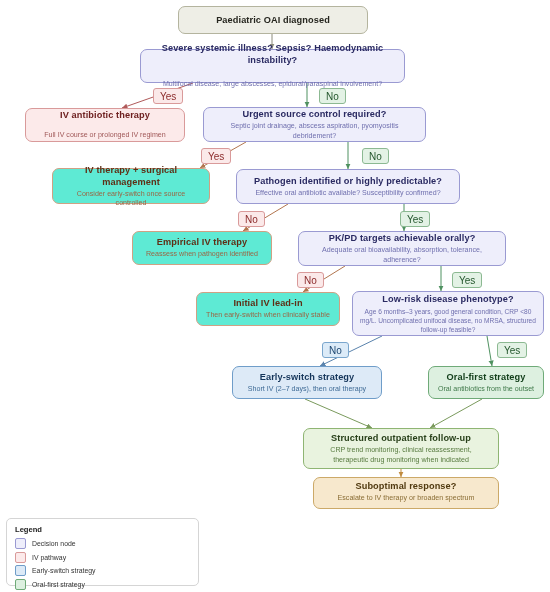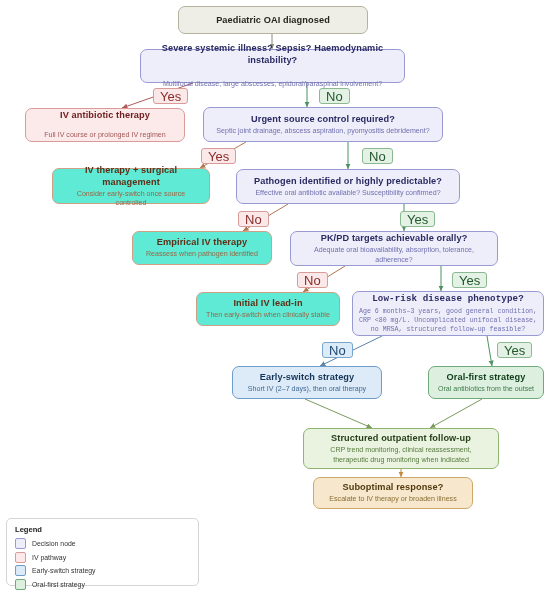--- a/index.html
+++ b/index.html
@@ -106,21 +106,21 @@
     background: #f7e8cd;
     border-color: #cca968;
   }
   .n-subopt .title { color: #513a10; }
   .n-subopt .sub { color: #8a6d35; }
 
   
   .elabel {
     position: absolute;
     box-sizing: border-box;
-    font-size: 13px;
+    font-size: 10px;
     line-height: 9px;
     padding: 2.5px 6px;
     border-radius: 3px;
     border: 1px solid;
     background: #fff;
     white-space: nowrap;
   }
   .elabel.yes-red {
     background: #fbe9e9;
     border-color: #d99a9a;
@@ -246,73 +246,73 @@
   <div class="node n-decision" style="left:140px; top:49px; width:265px; height:34px;gap:12px;">
     <div class="title">Severe systemic illness? Sepsis? Haemodynamic instability?</div>
     <div class="sub">Multifocal disease, large abscesses, epidural/paraspinal involvement?</div>
   </div>
 
   <div class="node n-iv" style="left:25px; top:108px; width:160px; height:34px;">
     <div class="title">IV antibiotic therapy</div>
     <div class="sub">Full IV course or prolonged IV regimen</div>
   </div>
 
-  <div class="node n-decision" style="left:203px; top:107px; width:240px; height:35px;">
+  <div class="node n-decision" style="left:203px; top:107px; width:223px; height:35px;">
     <div class="title">Urgent source control required?</div>
     <div class="sub">Septic joint drainage, abscess aspiration, pyomyositis debridement?</div>
   </div>
 
   <div class="node n-ivsurg" style="left:52px; top:168px; width:158px; height:36px;">
     <div class="title">IV therapy + surgical management</div>
     <div class="sub">Consider early-switch once source controlled</div>
   </div>
 
   <div class="node n-decision" style="left:236px; top:169px; width:224px; height:35px;">
     <div class="title">Pathogen identified or highly predictable?</div>
     <div class="sub">Effective oral antibiotic available? Susceptibility confirmed?</div>
   </div>
 
   <div class="node n-ivsurg" style="left:132px; top:231px; width:140px; height:34px;">
     <div class="title">Empirical IV therapy</div>
     <div class="sub">Reassess when pathogen identified</div>
   </div>
 
-  <div class="node n-decision" style="left:290px; top:231px; width:208px; height:35px;">
+  <div class="node n-decision" style="left:298px; top:231px; width:208px; height:35px;">
     <div class="title">PK/PD targets achievable orally?</div>
     <div class="sub">Adequate oral bioavailability, absorption, tolerance, adherence?</div>
   </div>
 
   <div class="node n-ivsurg" style="left:196px; top:292px; width:144px; height:34px;">
     <div class="title">Initial IV lead-in</div>
     <div class="sub">Then early-switch when clinically stable</div>
   </div>
 
-  <div class="node n-decision" style="left:352px; top:291px; width:192px; height:45px; padding:4px 5px;font-family:Liberation Mono, monospace;">
+  <div class="node n-decision" style="left:352px; top:291px; width:192px; height:45px; padding:4px 5px;">
     <div class="title">Low-risk disease phenotype?</div>
     <div class="sub" style="font-size:6.6px; line-height:9px;">Age 6 months–3 years, good general condition, CRP &lt;80 mg/L. Uncomplicated unifocal disease, no MRSA, structured follow-up feasible?</div>
   </div>
 
   <div class="node n-early" style="left:232px; top:366px; width:150px; height:33px;">
     <div class="title">Early-switch strategy</div>
     <div class="sub">Short IV (2–7 days), then oral therapy</div>
   </div>
 
   <div class="node n-oral" style="left:428px; top:366px; width:116px; height:33px;">
     <div class="title">Oral-first strategy</div>
     <div class="sub">Oral antibiotics from the outset</div>
   </div>
 
   <div class="node n-followup" style="left:303px; top:428px; width:196px; height:41px;">
     <div class="title">Structured outpatient follow-up</div>
     <div class="sub">CRP trend monitoring, clinical reassessment, therapeutic drug monitoring when indicated</div>
   </div>
 
-  <div class="node n-subopt" style="left:313px; top:477px; width:160px; height:32px;">
+  <div class="node n-subopt" style="left:313px; top:477px; width:186px; height:32px;justify-content:flex-end;">
     <div class="title">Suboptimal response?</div>
-    <div class="sub">Escalate to IV therapy or broaden illness</div>
+    <div class="sub">Escalate to IV therapy or broaden spectrum</div>
   </div>
 
   <div class="elabel yes-red" style="left:153px; top:88px;">Yes</div>
   <div class="elabel no-green" style="left:319px; top:88px;">No</div>
 
   <div class="elabel yes-red" style="left:201px; top:148px;">Yes</div>
   <div class="elabel no-green" style="left:362px; top:148px;">No</div>
 
   <div class="elabel yes-red" style="left:238px; top:211px;">No</div>
   <div class="elabel no-green" style="left:400px; top:211px;">Yes</div>

